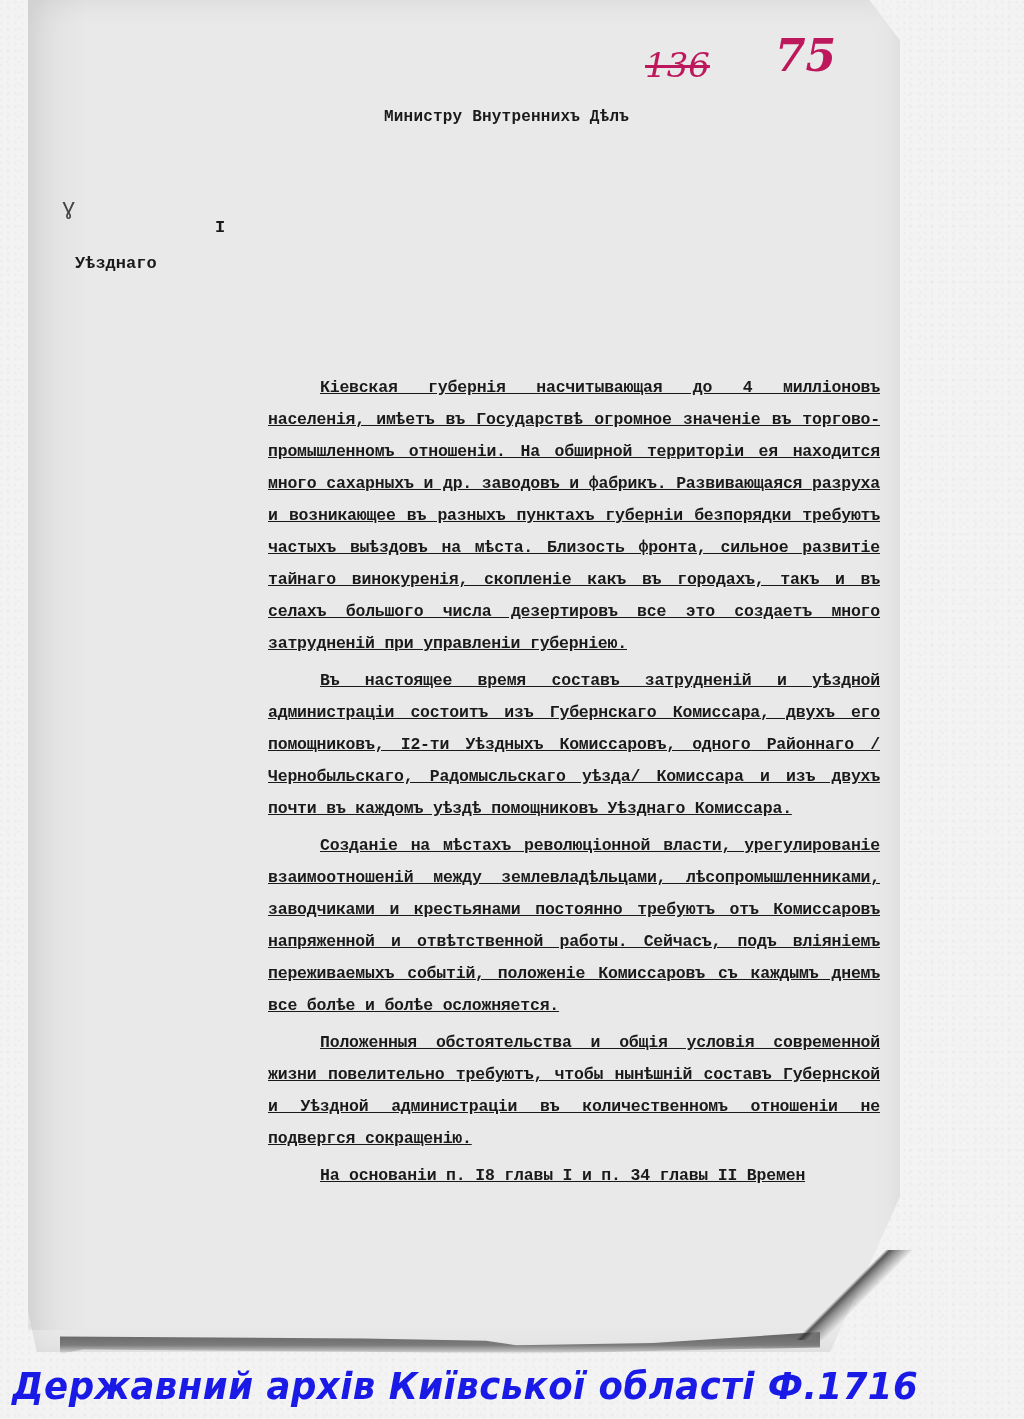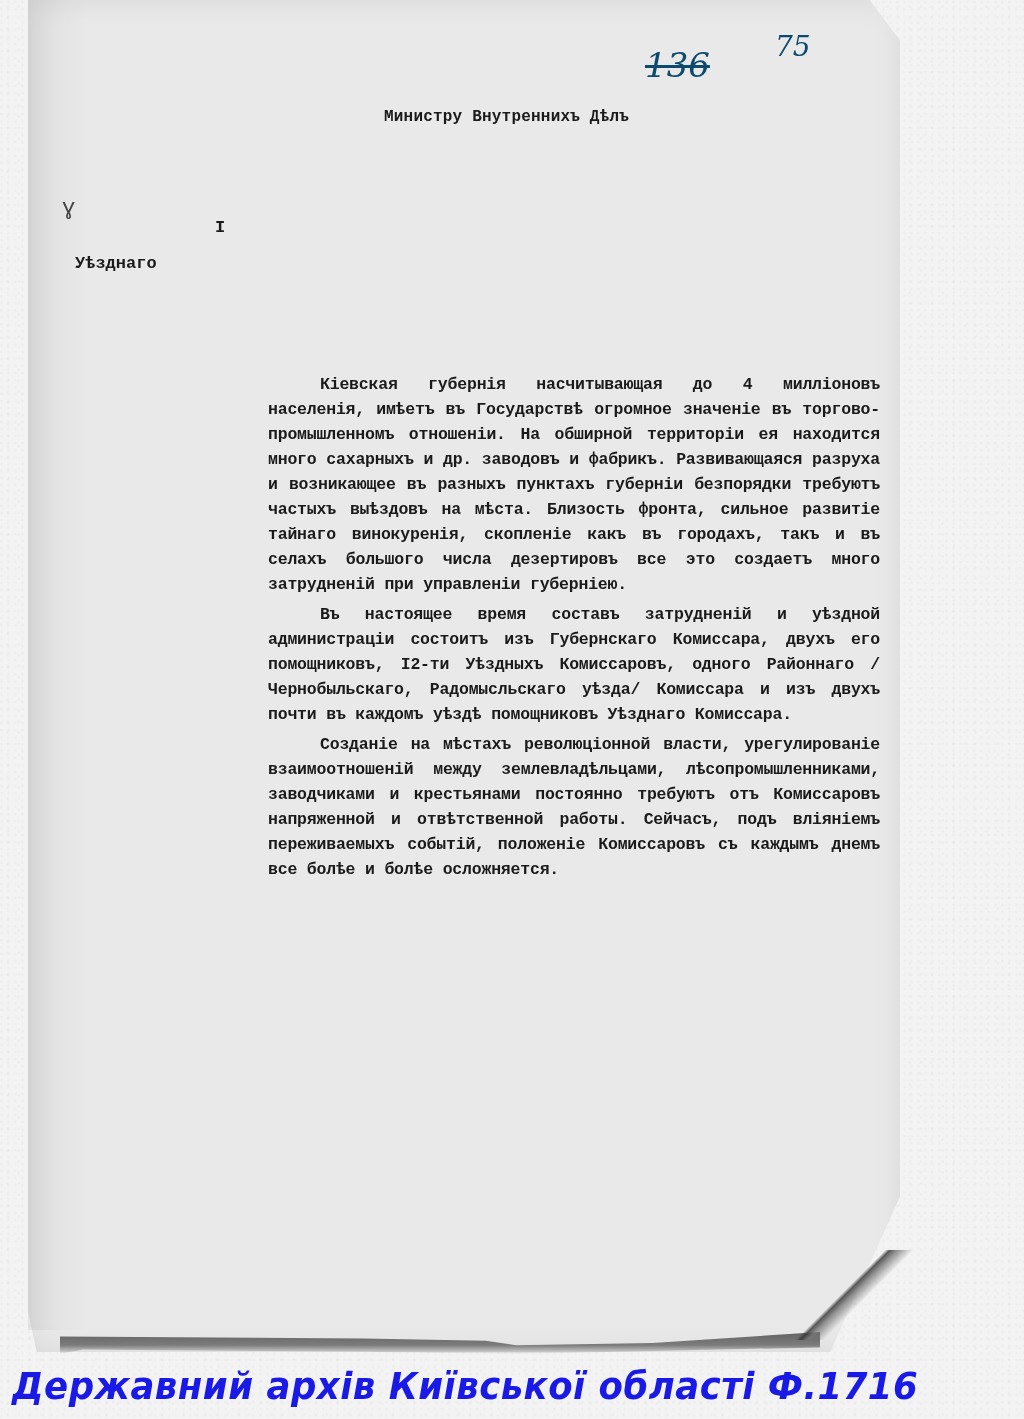--- a/index.html
+++ b/index.html
@@ -56,25 +56,25 @@
       top: 1250px;
       width: 150px;
       height: 90px;
       background: linear-gradient(135deg, transparent 48%, #333 50%, #777 53%, transparent 60%);
       opacity: 0.8;
     }
     .handwritten {
       position: absolute;
       font-family: "DejaVu Serif", serif;
       font-style: italic;
-      color: #0c4a6e;
+      color: #be185d;
       font-size: 34px;
     }
     .hw-num1 { left: 645px; top: 45px; text-decoration: line-through; }
-    .hw-num2 { left: 775px; top: 30px; font-size: 28px; }
+    .hw-num2 { left: 775px; top: 30px; font-size: 44px; font-weight: bold; }
     .addressee {
       position: absolute;
       left: 384px;
       top: 108px;
       font-size: 16px;
       font-weight: bold;
       letter-spacing: 0.2px;
     }
     .clip-mark {
       position: absolute;
@@ -96,23 +96,24 @@
       top: 254px;
       font-size: 17px;
       font-weight: bold;
     }
     .body-text {
       position: absolute;
       left: 268px;
       top: 372px;
       width: 612px;
       font-size: 16.5px;
-      line-height: 25px;
+      line-height: 32px;
       font-weight: bold;
       letter-spacing: -0.2px;
+      text-decoration: underline;
     }
     .body-text p {
       margin: 0 0 5px 0;
       text-indent: 52px;
       text-align: justify;
     }
     .body-text p.last-line-only { margin: 0; }
     .watermark {
       position: absolute;
       left: 12px;
@@ -142,15 +143,17 @@
 <div class="addressee">Министру Внутреннихъ Дѣлъ</div>
 
 <div class="clip-mark">ɣ</div>
 <div class="date-day">I</div>
 <div class="date-month">Уѣзднаго</div>
 
 <div class="body-text">
   <p>Кіевская губернія насчитывающая до 4 миллiоновъ населенія, имѣетъ въ Государствѣ огромное значеніе въ торгово-промышленномъ отношеніи. На обширной территоріи ея находится много сахарныхъ и др. заводовъ и фабрикъ. Развивающаяся разруха и возникающее въ разныхъ пунктахъ губерніи безпорядки требуютъ частыхъ выѣздовъ на мѣста. Близость фронта, сильное развитіе тайнаго винокуренія, скопленіе какъ въ городахъ, такъ и въ селахъ большого числа дезертировъ все это создаетъ много затрудненій при управленіи губерніею.</p>
   <p>Въ настоящее время составъ затрудненій и уѣздной администраціи состоитъ изъ Губернскаго Комиссара, двухъ его помощниковъ, I2-ти Уѣздныхъ Комиссаровъ, одного Районнаго / Чернобыльскаго, Радомысльскаго уѣзда/ Комиссара и изъ двухъ почти въ каждомъ уѣздѣ помощниковъ Уѣзднаго Комиссара.</p>
   <p>Созданіе на мѣстахъ революціонной власти, урегулированіе взаимоотношеній между землевладѣльцами, лѣсопромышленниками, заводчиками и крестьянами постоянно требуютъ отъ Комиссаровъ напряженной и отвѣтственной работы. Сейчасъ, подъ вліяніемъ переживаемыхъ событій, положеніе Комиссаровъ съ каждымъ днемъ все болѣе и болѣе осложняется.</p>
+  <p>Положенныя обстоятельства и общія условія современной жизни повелительно требуютъ, чтобы нынѣшній составъ Губернской и Уѣздной администраціи въ количественномъ отношеніи не подвергся сокращенію.</p>
+  <p class="last-line-only">На основаніи п. I8 главы I и п. 34 главы II Времен</p>
 </div>
 
 <div class="watermark">Державний архів Київської області Ф.1716</div>
 
 </body></html>

